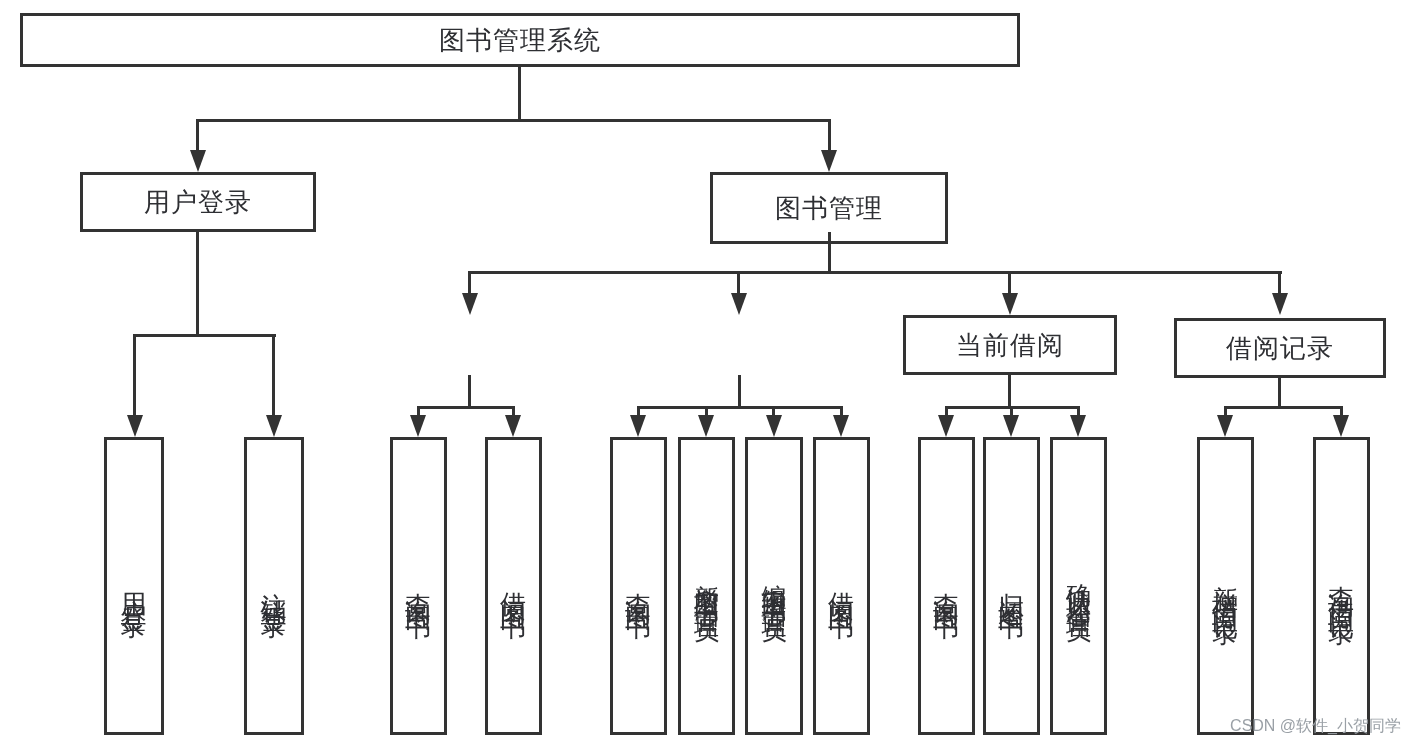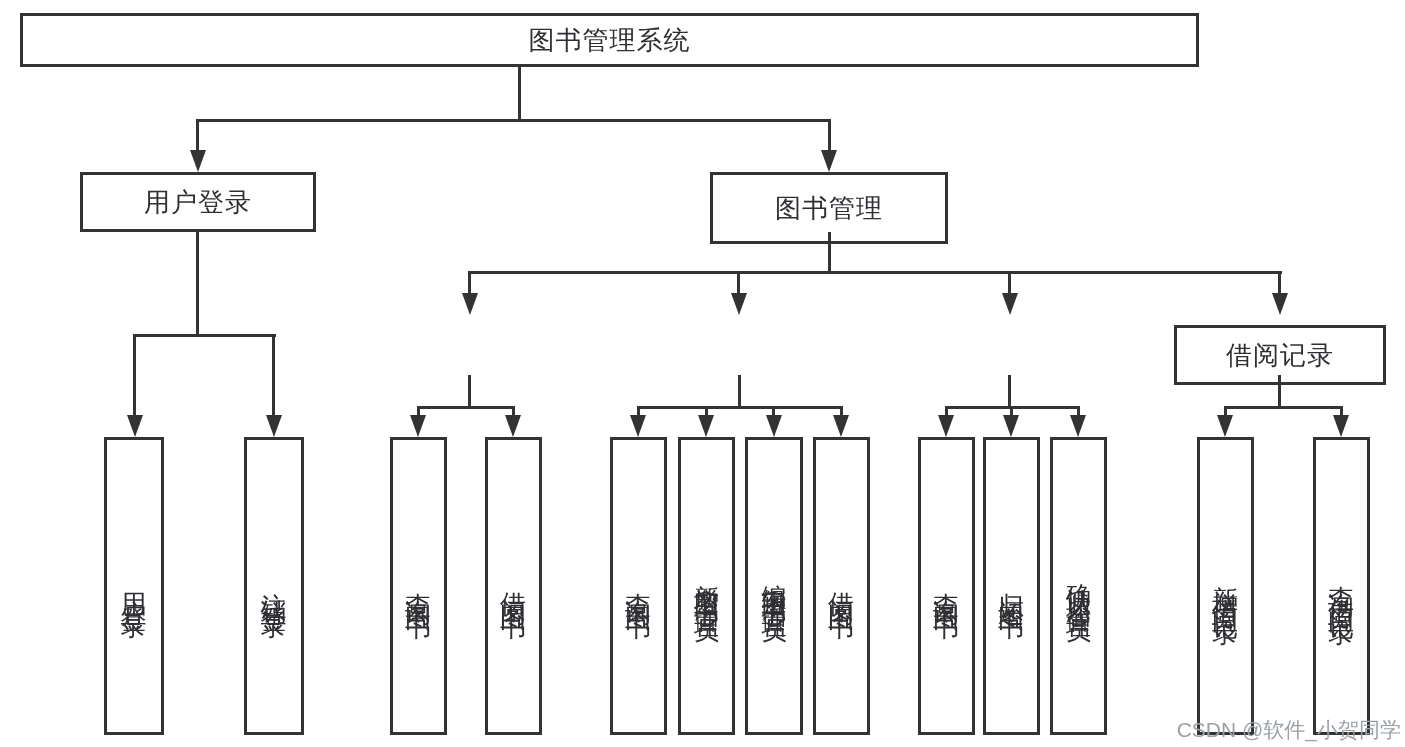--- a/index.html
+++ b/index.html
@@ -23,30 +23,30 @@
     writing-mode:vertical-rl;text-orientation:mixed;
     font-size:26px;letter-spacing:7px;line-height:1;white-space:nowrap;
   }
   .vline,.hline{position:absolute;background:var(--line);}
   .arrow{
     position:absolute;width:0;height:0;
     border-left:8px solid transparent;border-right:8px solid transparent;
     border-top:22px solid var(--line);
   }
   .watermark{
-    position:absolute;right:4px;top:716px;font-size:21px;
+    position:absolute;right:4px;top:716px;font-size:16px;
     color:var(--watermark);white-space:nowrap;
   }
 </style>
 </head>
 <body>
 
 <div class="canvas">
 
-  <div class="box" style="left:20px;top:13px;width:1179px;height:54px;">
+  <div class="box" style="left:20px;top:13px;width:1000px;height:54px;">
     <span class="hlabel">图书管理系统</span>
   </div>
 
   <div class="vline" style="left:518px;top:67px;width:3px;height:53px;"></div>
   <div class="hline" style="left:196px;top:119px;width:635px;height:3px;"></div>
   <div class="vline" style="left:196px;top:119px;width:3px;height:33px;"></div>
   <div class="arrow" style="left:190px;top:150px;"></div>
   <div class="vline" style="left:828px;top:119px;width:3px;height:33px;"></div>
   <div class="arrow" style="left:821px;top:150px;"></div>
 
@@ -68,21 +68,24 @@
   <div class="hline" style="left:468px;top:271px;width:814px;height:3px;"></div>
   <div class="vline" style="left:468px;top:271px;width:3px;height:26px;"></div>
   <div class="arrow" style="left:462px;top:293px;"></div>
   <div class="vline" style="left:737px;top:271px;width:3px;height:26px;"></div>
   <div class="arrow" style="left:731px;top:293px;"></div>
   <div class="vline" style="left:1008px;top:271px;width:3px;height:26px;"></div>
   <div class="arrow" style="left:1002px;top:293px;"></div>
   <div class="vline" style="left:1278px;top:271px;width:3px;height:26px;"></div>
   <div class="arrow" style="left:1272px;top:293px;"></div>
 
-  <div class="box" style="left:1174px;top:325px;width:212px;height:60px;">
+  <div class="box" style="left:903px;top:315px;width:214px;height:60px;">
+    <span class="hlabel">当前借阅</span>
+  </div>
+  <div class="box" style="left:1174px;top:318px;width:212px;height:60px;">
     <span class="hlabel">借阅记录</span>
   </div>
 
   <div class="vline" style="left:468px;top:375px;width:3px;height:33px;"></div>
   <div class="hline" style="left:417px;top:406px;width:98px;height:3px;"></div>
   <div class="vline" style="left:417px;top:406px;width:3px;height:11px;"></div>
   <div class="arrow" style="left:410px;top:415px;"></div>
   <div class="vline" style="left:512px;top:406px;width:3px;height:11px;"></div>
   <div class="arrow" style="left:505px;top:415px;"></div>
 

